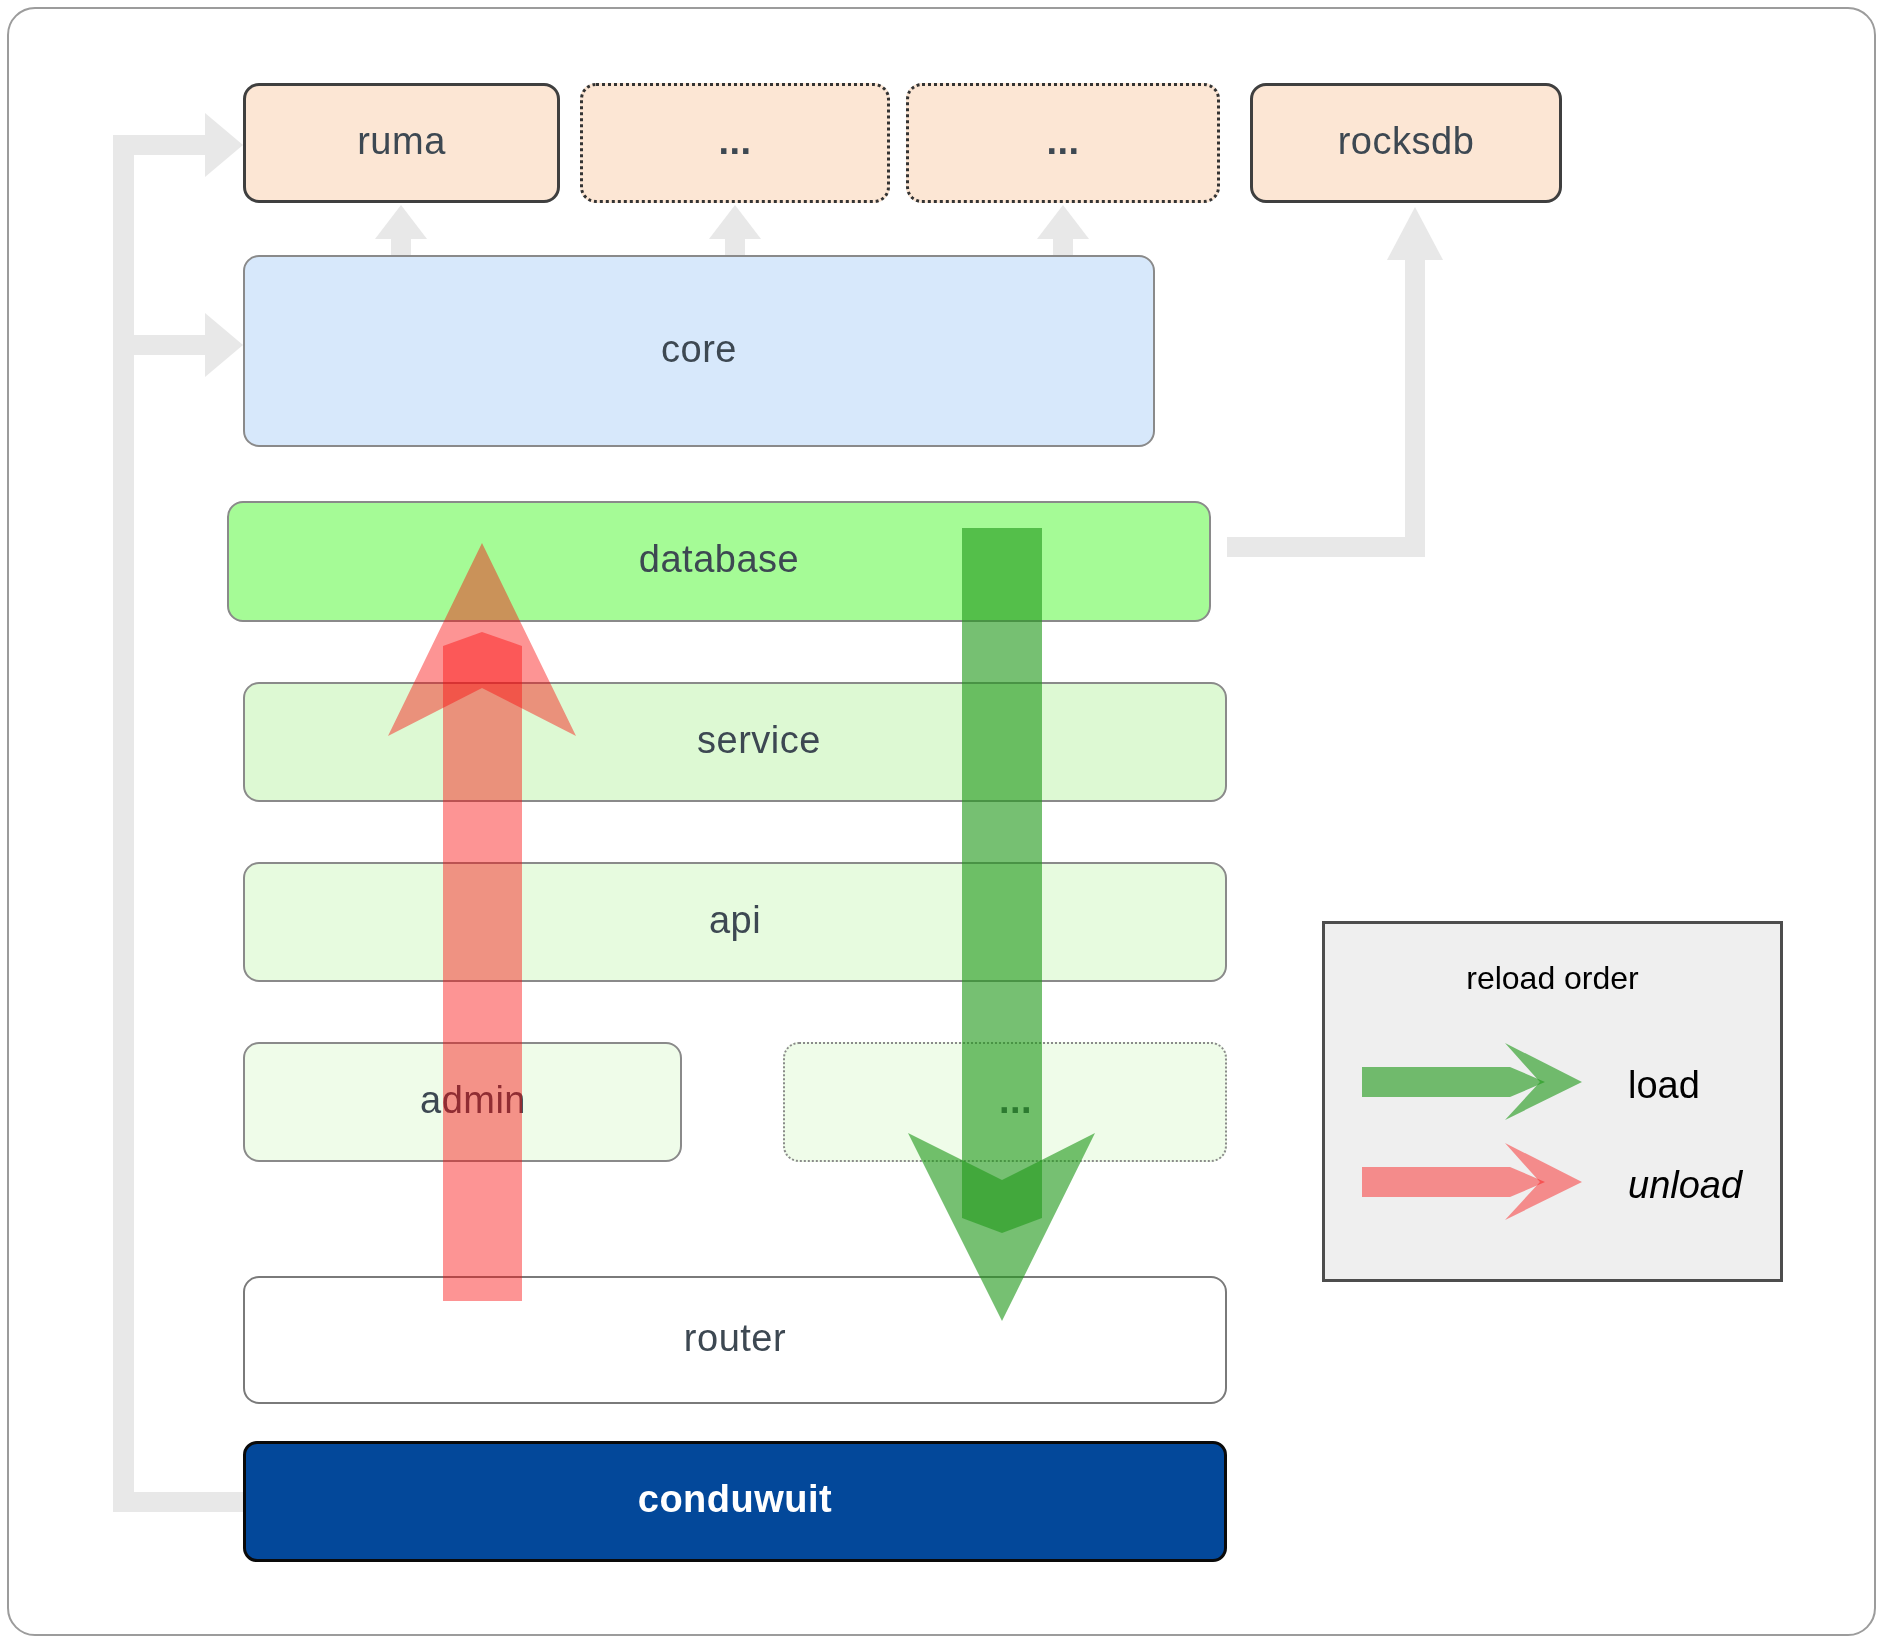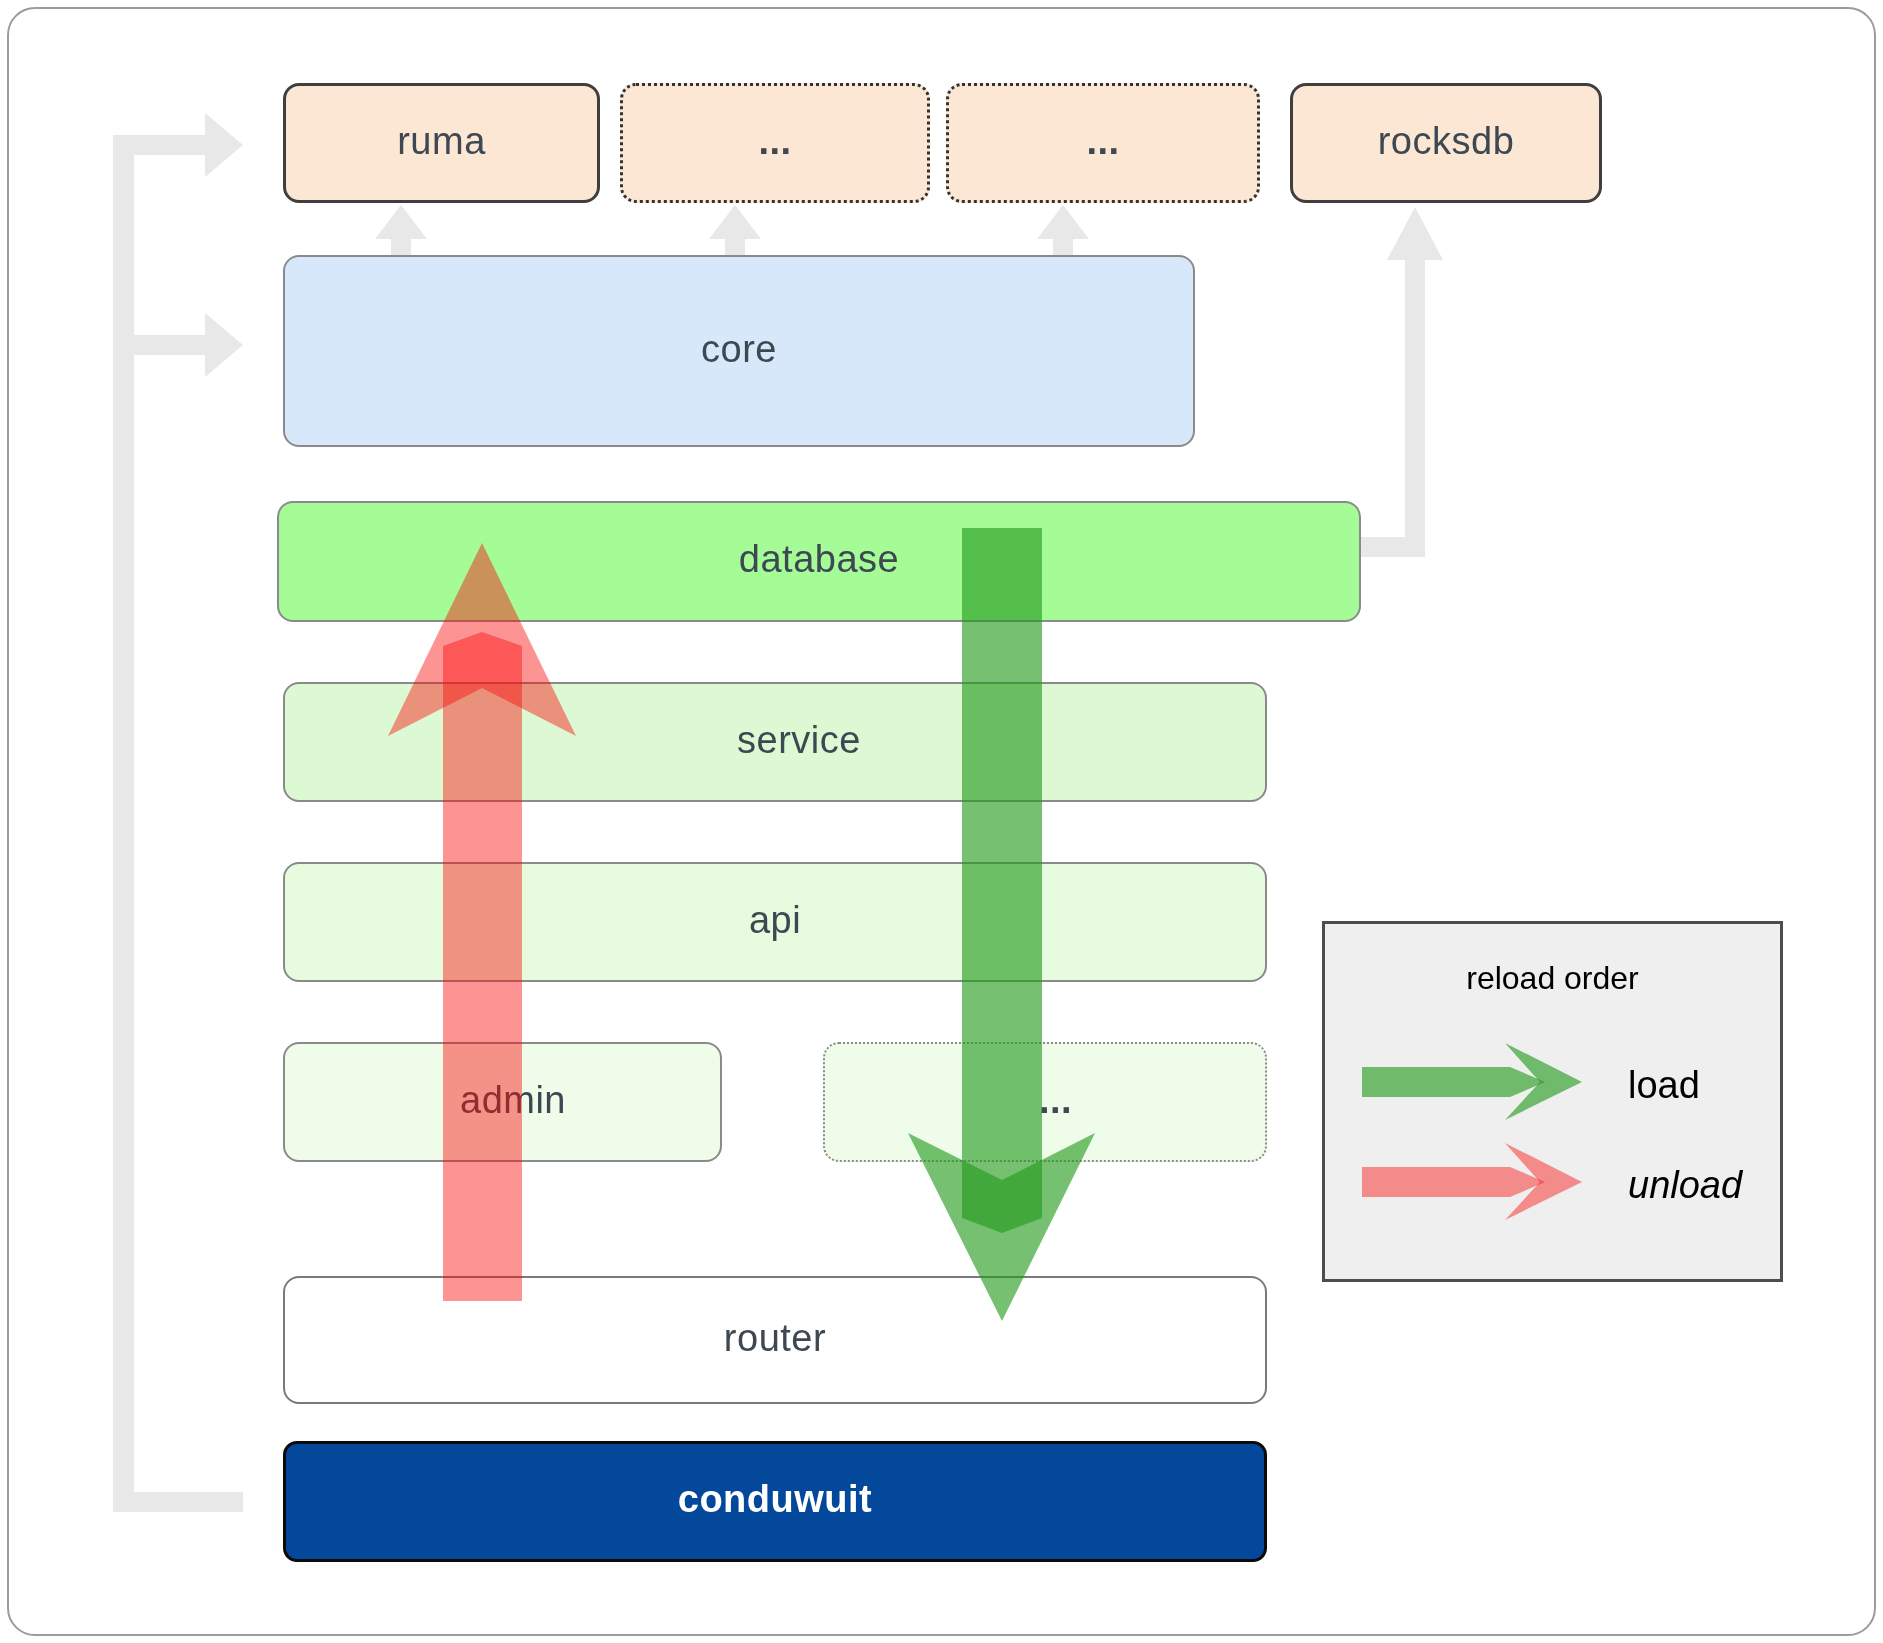--- a/index.html
+++ b/index.html
@@ -8,21 +8,21 @@
     font-family:"Liberation Sans", sans-serif;
   }
   .frame{
     position:absolute;left:7px;top:7px;right:7px;bottom:7px;
     border:2px solid #9c9c9c;border-radius:28px;
   }
   svg.overlay{position:absolute;left:0;top:0;pointer-events:none;}
   .node{
     position:absolute;display:flex;align-items:center;justify-content:center;
     box-sizing:border-box;border-radius:16px;
-    font-size:38px;color:#3d4852;letter-spacing:0.5px;margin-left:40px;
+    font-size:38px;color:#3d4852;letter-spacing:0.5px;
   }
   .node.peach{background:#fce6d4;border:3px solid #3f3f3f;}
   .node.peach.dotted{border:3px dotted #333333;}
   .node.blue{background:#d7e8fb;border:2.5px solid #8a8a8a;}
   .node.green1{background:#a5fb96;border:2.5px solid #8a8a8a;}
   .node.green2{background:#ddf9d3;border:2.5px solid #8a8a8a;padding-left:48px;}
   .node.green3{background:#e7fbdf;border:2.5px solid #8a8a8a;}
   .node.green4{background:#effce9;border:2.5px solid #8a8a8a;padding-left:21px;}
   .node.green4.dotted{border:2.5px dotted #8a8a8a;}
   .node.white{background:#ffffff;border:2.5px solid #7a7a7a;}
@@ -83,21 +83,21 @@
     <span class="lbl dots">...</span>
   </div>
   <div class="node peach" style="left:1250px;top:83px;width:312px;height:120px">
     <span class="lbl">rocksdb</span>
   </div>
 
   <div class="node blue" style="left:243px;top:255px;width:912px;height:192px">
     <span class="lbl">core</span>
   </div>
 
-  <div class="node green1" style="left:237px;top:501px;width:1084px;height:121px">
+  <div class="node green1" style="left:227px;top:501px;width:984px;height:121px">
     <span class="lbl">database</span>
   </div>
 
   <div class="node green2" style="left:243px;top:682px;width:984px;height:120px">
     <span class="lbl">service</span>
   </div>
 
   <div class="node green3" style="left:243px;top:862px;width:984px;height:120px">
     <span class="lbl">api</span>
   </div>

